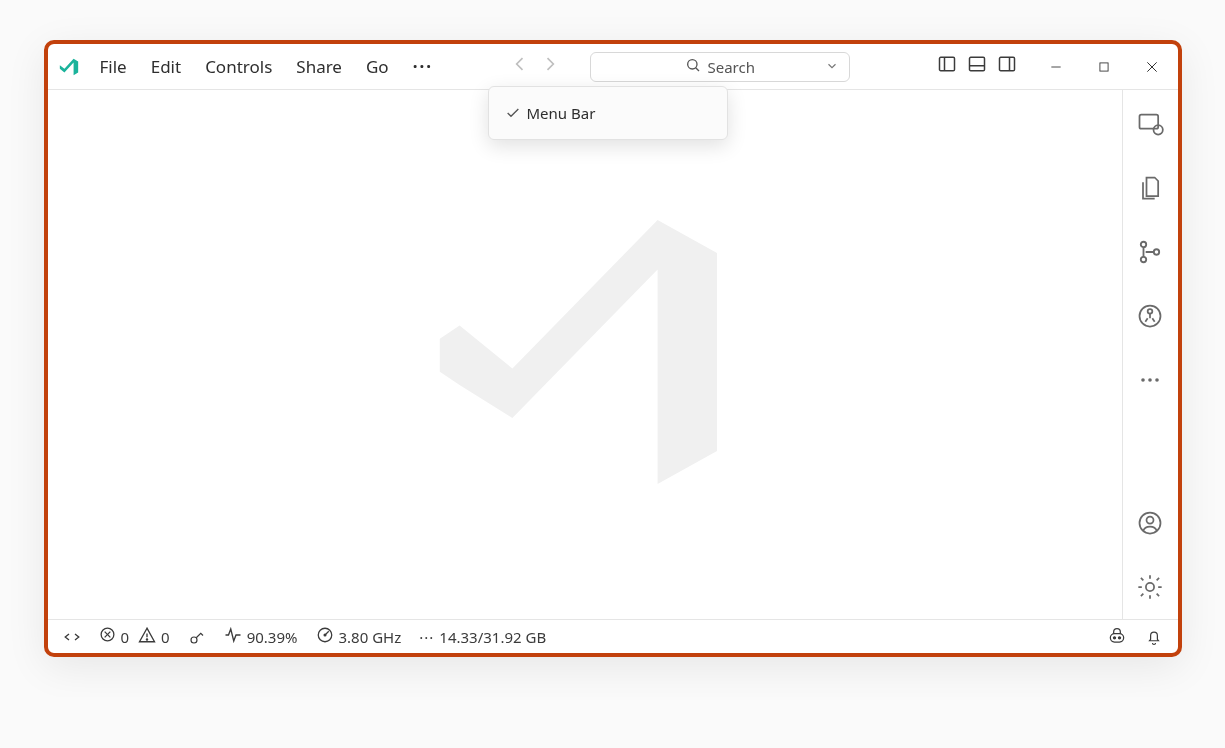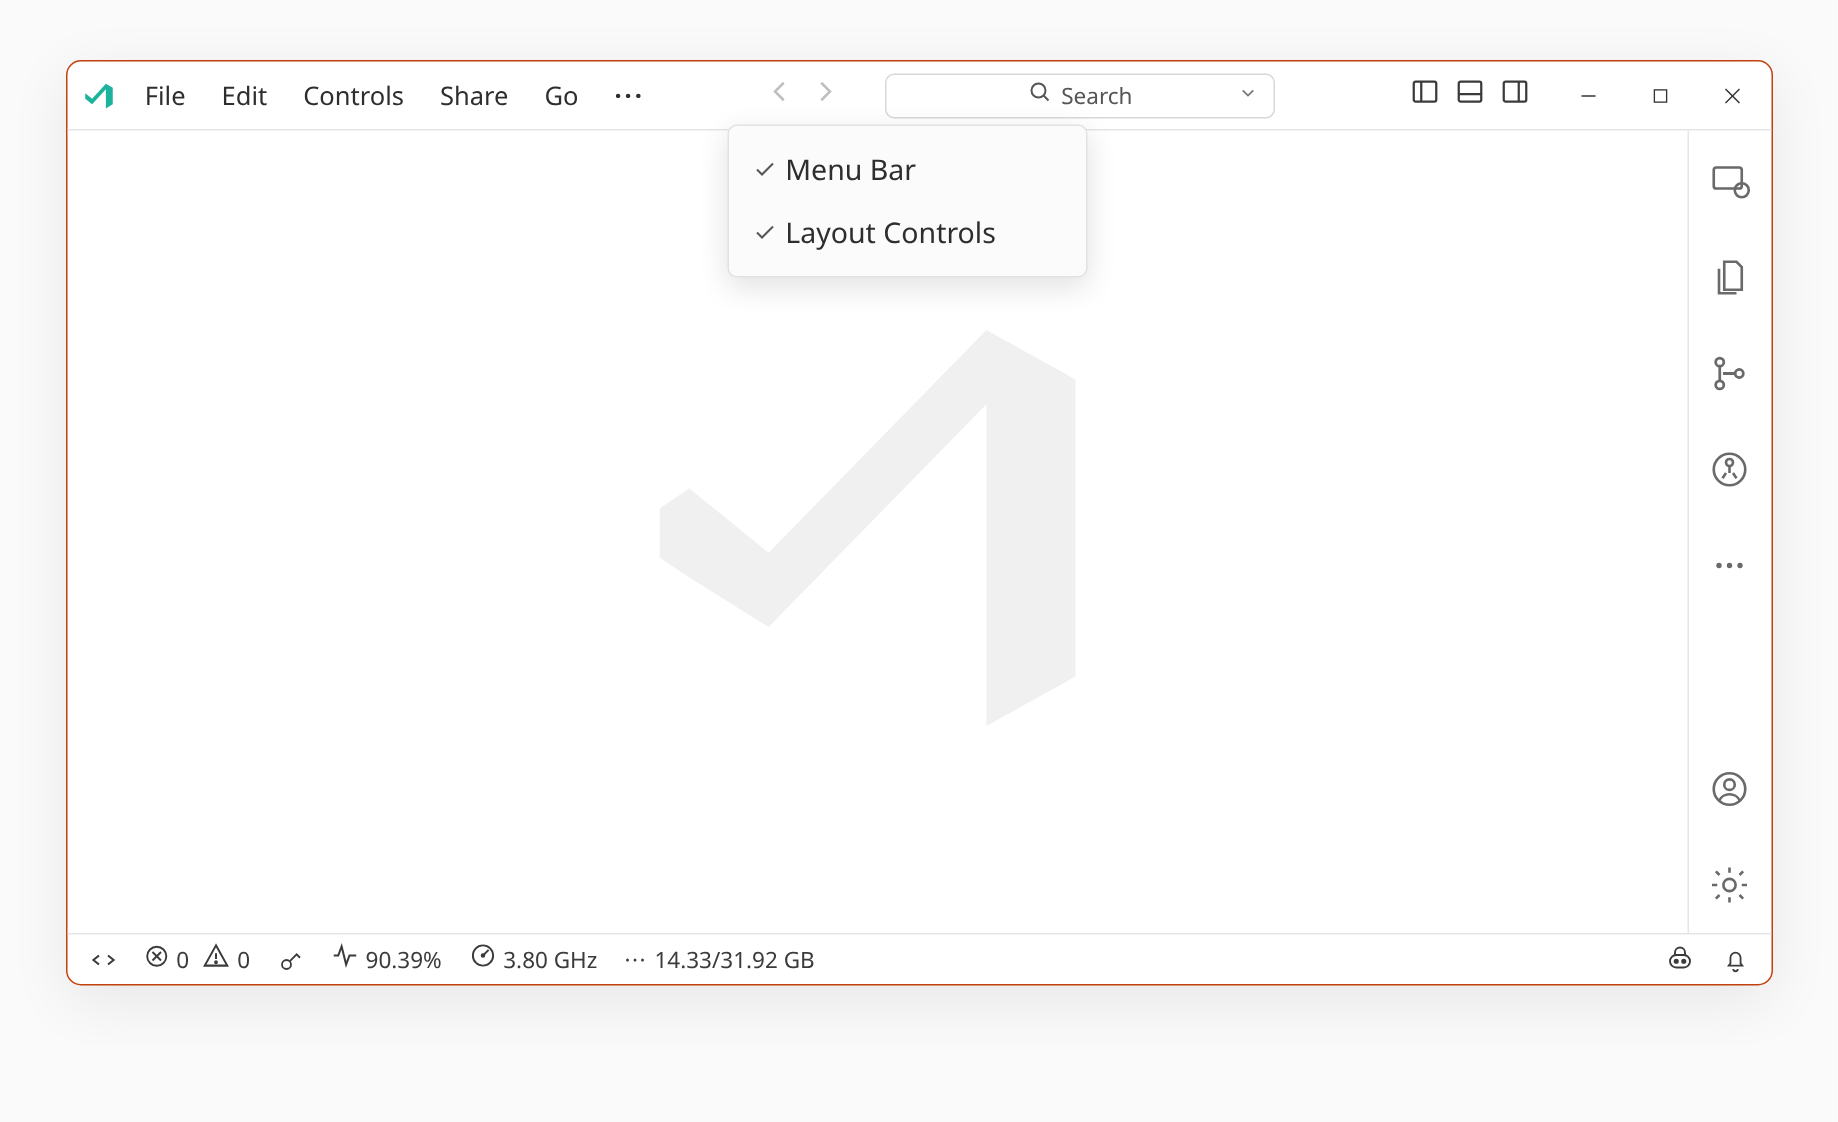--- a/index.html
+++ b/index.html
@@ -8,21 +8,21 @@
     padding: 40px;
     background: #fafafa;
     font-family: "Segoe UI", system-ui, -apple-system, sans-serif;
     color: #333;
   }
   .window {
     width: 1138px;
     height: 617px;
     margin: 0 auto;
     background: #fff;
-    border: 1px solid #c2410c;
+    border: 4px solid #c2410c;
     border-radius: 10px;
     box-shadow: 0 10px 40px rgba(0,0,0,0.08);
     display: flex;
     flex-direction: column;
     overflow: hidden;
     position: relative;
   }
 
   
   .titlebar {
@@ -152,21 +152,21 @@
     border: 1px solid #e2e2e2;
     border-radius: 6px;
     box-shadow: 0 6px 20px rgba(0,0,0,0.12);
     padding: 8px 6px;
     z-index: 50;
   }
   .cm-item {
     display: flex;
     align-items: center;
     padding: 8px 10px;
-    font-size: 19px;
+    font-size: 15px;
     color: #2e2e2e;
     border-radius: 4px;
     cursor: pointer;
   }
   .cm-check {
     width: 22px;
     color: #555;
     display: flex;
     align-items: center;
   }
@@ -412,23 +412,15 @@
 
   <div class="context-menu">
     <div class="cm-item">
       <span class="cm-check">
         <svg width="16" height="16" viewBox="0 0 24 24" stroke="currentColor" stroke-width="2" fill="none">
             <path d="M4 12l5 5L20 6"></path>
           </svg>
       </span>
       <span>Menu Bar</span>
     </div>
-    <div class="cm-item">
-      <span class="cm-check">
-        <svg width="16" height="16" viewBox="0 0 24 24" stroke="currentColor" stroke-width="2" fill="none">
-            <path d="M4 12l5 5L20 6"></path>
-          </svg>
-      </span>
-      <span>Layout Controls</span>
-    </div>
   </div>
 
 </div>
 
 </body></html>

